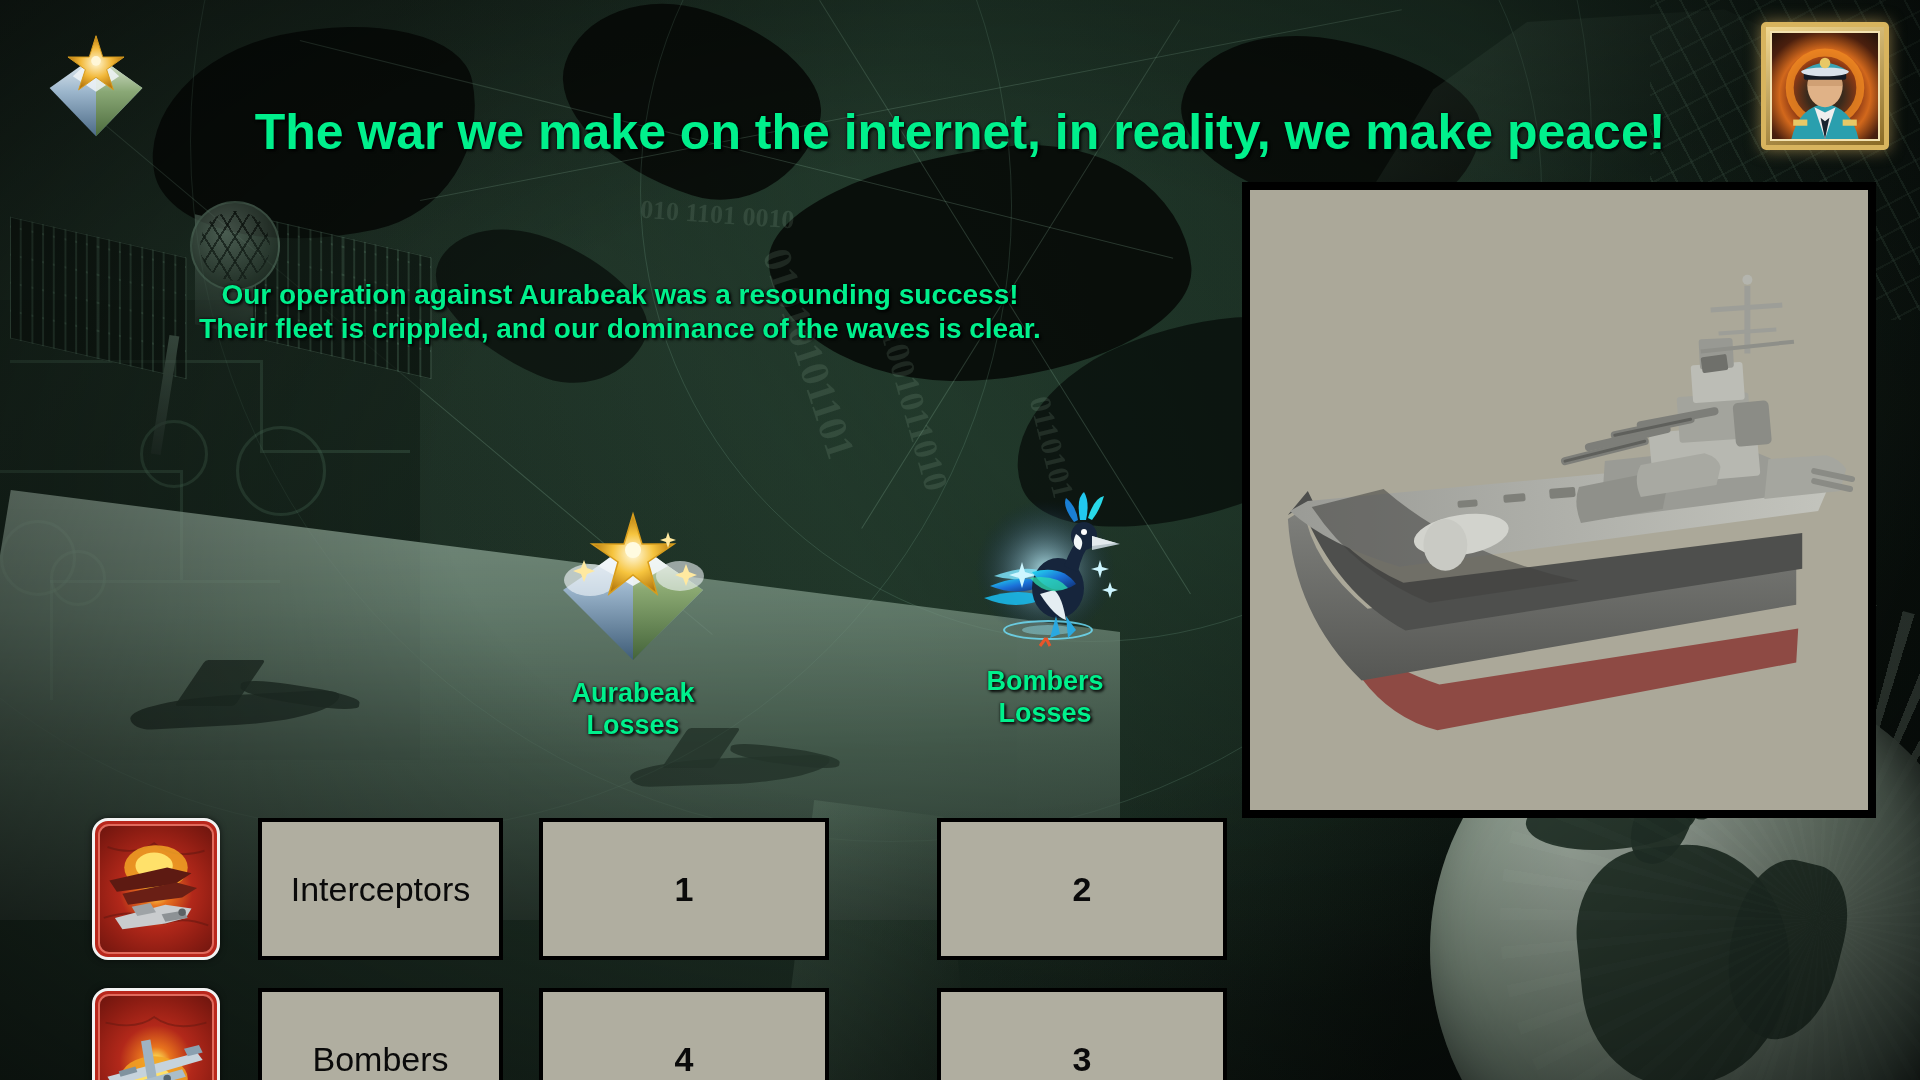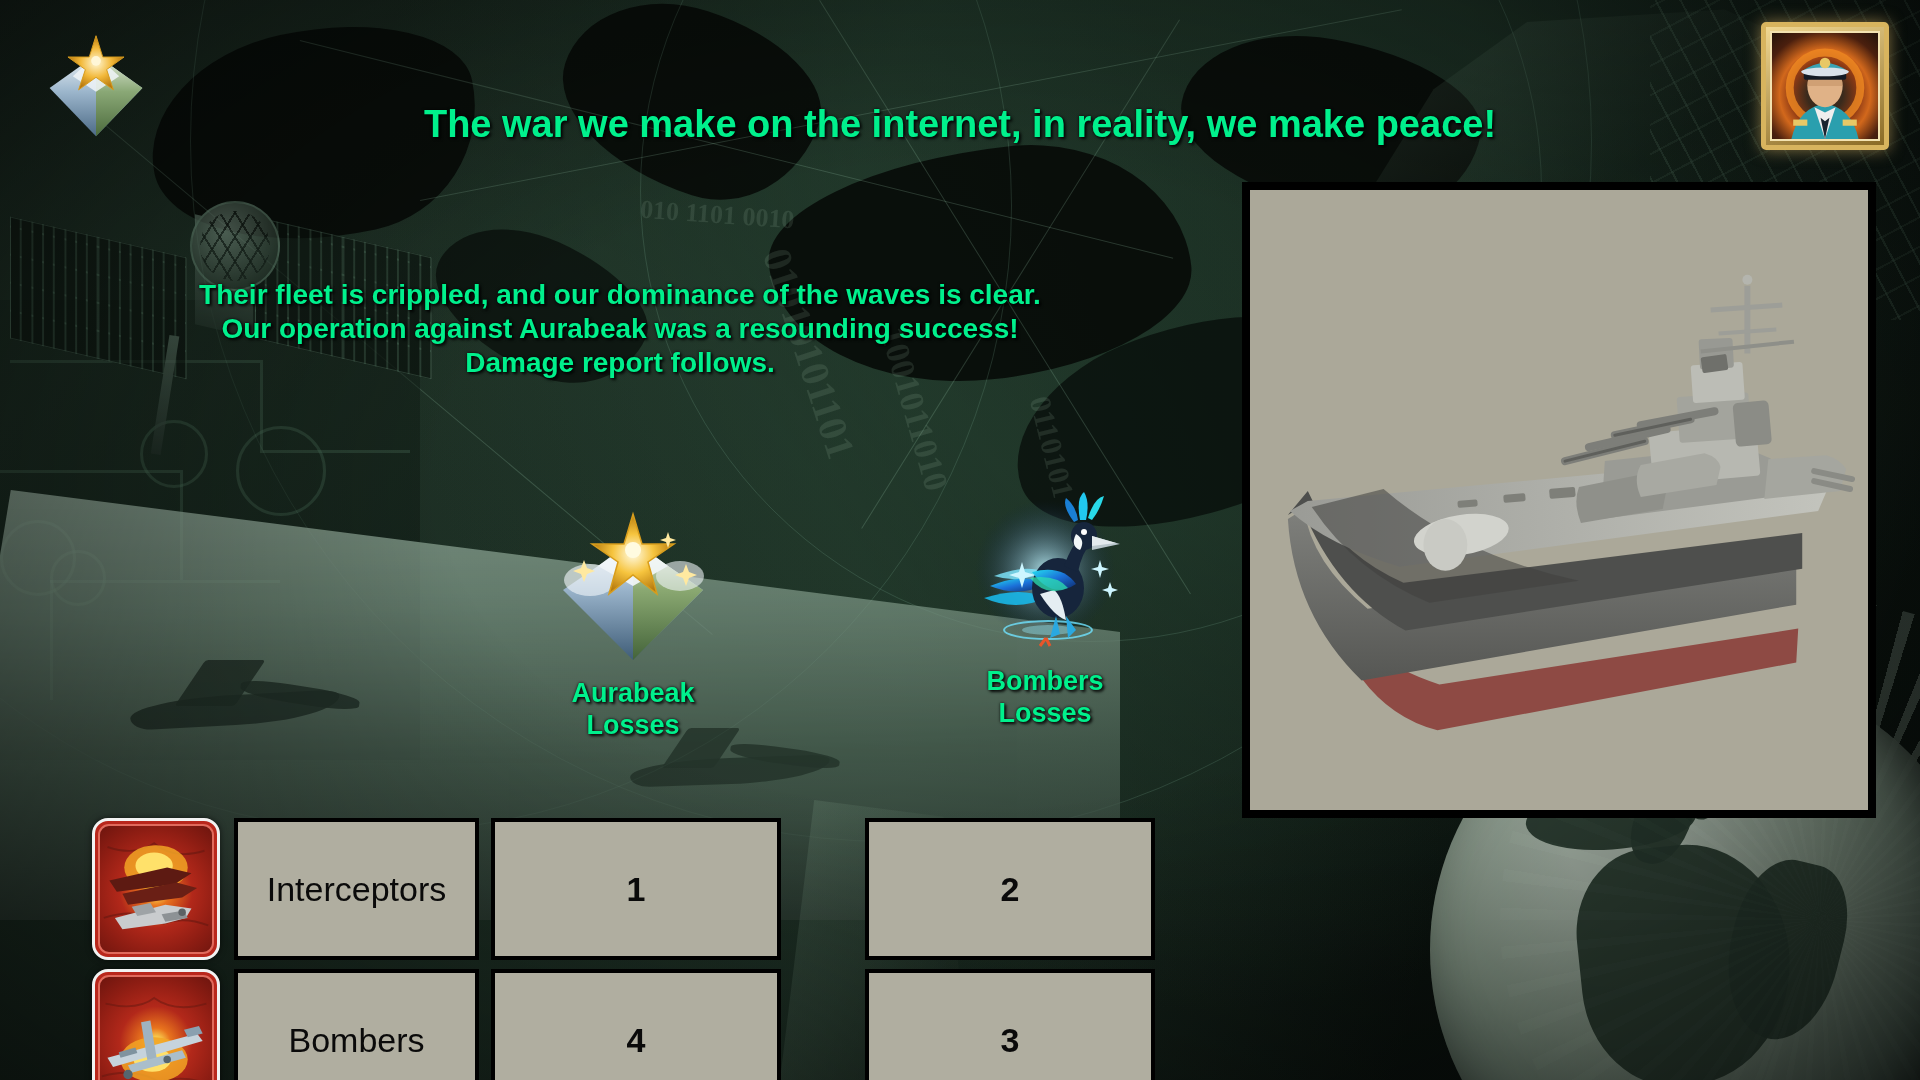--- a/index.html
+++ b/index.html
@@ -103,21 +103,21 @@
   #fg{position:absolute;inset:0;}
 
   .title{
     position:absolute;left:0;right:0;top:10px;text-align:center;
     font-size:56px;font-weight:bold;color:#00f08c;
     text-shadow:0 0 3px rgba(0,0,0,.85), 2px 2px 3px rgba(0,0,0,.8);
     letter-spacing:.5px;
   }
   .subtitle{
     position:absolute;left:0;right:0;top:103px;text-align:center;
-    font-size:38px;font-weight:bold;color:#00f08c;
+    font-size:50px;font-weight:bold;color:#00f08c;
     text-shadow:0 0 3px rgba(0,0,0,.85), 2px 2px 3px rgba(0,0,0,.8);
   }
 
   
   .corner-logo{position:absolute;left:38px;top:28px;width:116px;height:116px;}
   
   .avatar{
     position:absolute;left:1761px;top:22px;width:128px;height:128px;
     border:5px solid #d8b45e;border-radius:5px;
     background:linear-gradient(160deg,#f0d792,#8a6a25);
@@ -149,21 +149,21 @@
 
   
   .ship-panel{
     position:absolute;left:1242px;top:182px;width:634px;height:636px;
     background:#aba899;border:8px solid #000;box-sizing:border-box;overflow:hidden;
   }
   .ship-art{position:absolute;inset:0;}
 
   
   .loss-table{position:absolute;left:92px;top:818px;}
-  .lrow{display:flex;align-items:flex-end;margin-bottom:9px;}
+  .lrow{display:flex;align-items:flex-end;margin-bottom:28px;gap:24px;}
   .ricon{
     width:128px;height:142px;margin-right:14px;border-radius:16px;box-sizing:border-box;
     border:3px solid #f2f2f2;padding:3px;background:#b9271c;
     box-shadow:0 0 6px rgba(0,0,0,.6);
   }
   .ricon-in{
     width:100%;height:100%;border:2px solid #e06a5c;border-radius:11px;box-sizing:border-box;
     background:radial-gradient(circle at 50% 52%,#f7c64a 0 7%,#e8731d 17%,#b2281a 42%,#8e1d13 72%,#6d150e 100%);
     position:relative;overflow:hidden;
   }
@@ -304,23 +304,22 @@
         <circle cx="60" cy="34" r="6" fill="#e8c866"></circle>
         <rect x="24" y="98" width="16" height="7" fill="#e8c866"></rect>
         <rect x="80" y="98" width="16" height="7" fill="#e8c866"></rect>
       </svg>
     </div>
   </div>
 
   <div class="subtitle">The war we make on the internet, in reality, we make peace!</div>
 
   <div class="report">
+    <div>Our operation against Aurabeak was a resounding success!</div>
     <div>Their fleet is crippled, and our dominance of the waves is clear.</div>
-    <div>Our operation against Aurabeak was a resounding success!</div>
-    <div>Damage report follows.</div>
   </div>
 
   <div class="faction" id="faction-own">
     <div class="emblem">
       <svg viewBox="0 0 170 170" width="170" height="170" aria-hidden="true">
         <defs>
           <linearGradient id="m2L" x1="0" y1="0" x2="0" y2="1">
             <stop offset="0" stop-color="#f2f7fb"></stop>
               <stop offset=".4" stop-color="#9ab4cb"></stop>
               <stop offset="1" stop-color="#3f5d78"></stop>

